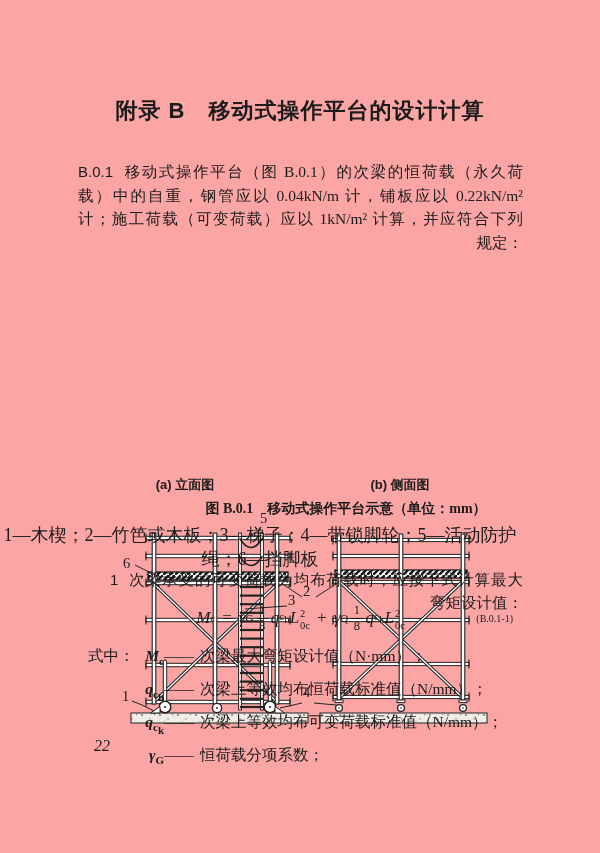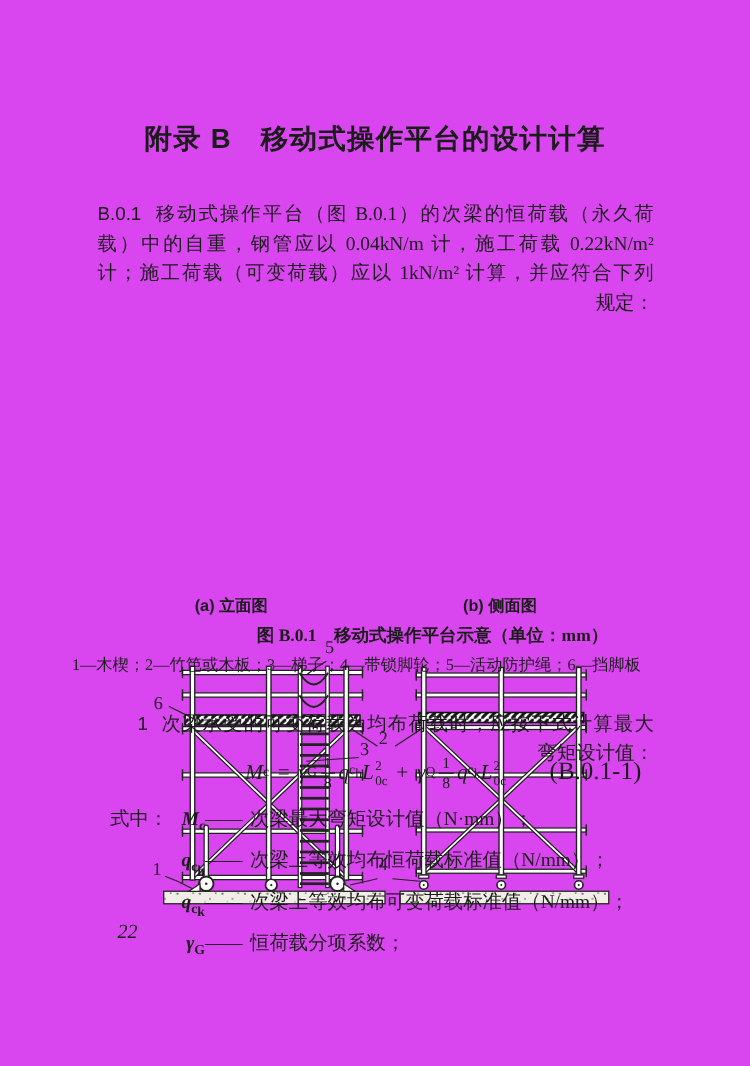--- a/index.html
+++ b/index.html
@@ -1,66 +1,66 @@
 <!DOCTYPE html>
 <html><head>
 <meta charset="utf-8">
 <style>
   html,body{margin:0;padding:0;}
   body{width:600px;height:853px;background:#ffffff;font-family:"Liberation Serif","DejaVu Serif",serif;color:#1b1b1b;}
-  .page{position:relative;width:600px;height:853px;background:#d946ef;overflow:hidden;}
+  .page{position:relative;width:600px;height:853px;background:#fca5a5;overflow:hidden;}
 
   .doc-title{position:absolute;left:0;top:96px;width:600px;margin:0;text-align:center;
     font-family:"Liberation Sans","DejaVu Sans",sans-serif;font-weight:700;font-size:22px;letter-spacing:1px;}
 
   .para{position:absolute;left:78px;top:160px;width:445px;font-size:15.5px;line-height:23.6px;}
   .jline{text-align:justify;text-align-last:justify;}
   .lline{text-align:right;}
   .blabel{font-weight:400;margin-right:10px;font-family:"Liberation Sans","DejaVu Sans",sans-serif;font-size:15px;}
 
   .figwrap{position:absolute;left:0;top:250px;width:600px;height:300px;}
   .fig-svg{position:absolute;left:85px;top:253px;width:440px;height:225px;}
   .callout{position:absolute;font-size:14.5px;line-height:1;font-family:"Liberation Serif","DejaVu Serif",serif;}
   .cap{position:absolute;top:476px;width:150px;text-align:center;font-size:13px;font-weight:700;
     font-family:"Liberation Sans","DejaVu Sans",sans-serif;}
   .cap-a{left:110px;} .cap-b{left:325px;}
   .fig-title{position:absolute;left:0;top:500px;width:600px;text-align:center;font-size:14px;font-weight:600;padding-left:46px;}
-  .fig-legend{position:absolute;left:0;top:523px;width:520px;text-align:center;font-size:13px;padding-left:25px;}
+  .fig-legend{position:absolute;left:0;top:523px;width:520px;text-align:center;font-size:18px;}
 
   .sec{position:absolute;left:78px;top:568px;width:445px;font-size:15.5px;line-height:23.2px;}
   .sec .indent{text-indent:32px;}
 
   .formula{position:absolute;left:78px;top:598px;width:445px;height:40px;display:flex;align-items:center;justify-content:center;font-size:17px;}
   .formula .it{font-style:italic;}
   .formula sub{font-size:11px;}
   .ss{font-size:8.5px;}
   .op{margin:0 7px;}
   .frac{display:inline-flex;flex-direction:column;align-items:center;font-size:12.5px;line-height:1.15;margin:0 3px;vertical-align:middle;}
   .fnum{border-bottom:1px solid #1b1b1b;padding:0 2.5px;}
   .supsub{display:inline-flex;flex-direction:column;align-items:flex-start;font-size:10.5px;line-height:1.15;margin-left:1px;transform:translateY(2px);}
-  .eqtag{position:absolute;right:10px;top:50%;transform:translateY(-50%);font-size:20px;}
+  .eqtag{position:absolute;right:10px;top:50%;transform:translateY(-50%);font-size:10px;}
 
   .where{position:absolute;left:88px;top:644px;width:440px;font-size:15.5px;}
   .wrow{display:grid;grid-template-columns:48px 28px 36px auto;align-items:baseline;line-height:23.8px;}
   .wsym{text-align:right;font-weight:bold;}
   .wsym i{font-style:italic;}
   .wsym sub{font-size:11px;}
   .wdash{letter-spacing:-1px;}
   .pagenum{position:absolute;left:94px;top:737px;font-size:16px;font-style:italic;}
 </style>
 </head>
 <body>
 
 <div class="page">
 
   <h1 class="doc-title">附录 B　移动式操作平台的设计计算</h1>
 
   <div class="para">
     <div class="jline"><span class="blabel">B.0.1</span><span>移动式操作平台（图 B.0.1）的次梁的恒荷载（永久荷</span></div>
-    <div class="jline">载）中的自重，钢管应以 0.04kN/m 计，施工荷载 0.22kN/m²</div>
+    <div class="jline">载）中的自重，钢管应以 0.04kN/m 计，铺板应以 0.22kN/m²</div>
     <div class="jline">计；施工荷载（可变荷载）应以 1kN/m² 计算，并应符合下列</div>
     <div class="lline">规定：</div>
   </div>
 
   <div class="figwrap">
     <svg class="fig-svg" viewBox="0 0 440 225">
       <defs>
         <pattern id="hatch" patternUnits="userSpaceOnUse" width="6" height="6">
           <rect width="6" height="6" fill="#ffffff"></rect>
           <path d="M-1.5,7.5 L7.5,-1.5" stroke="#161616" stroke-width="2.4"></path>

